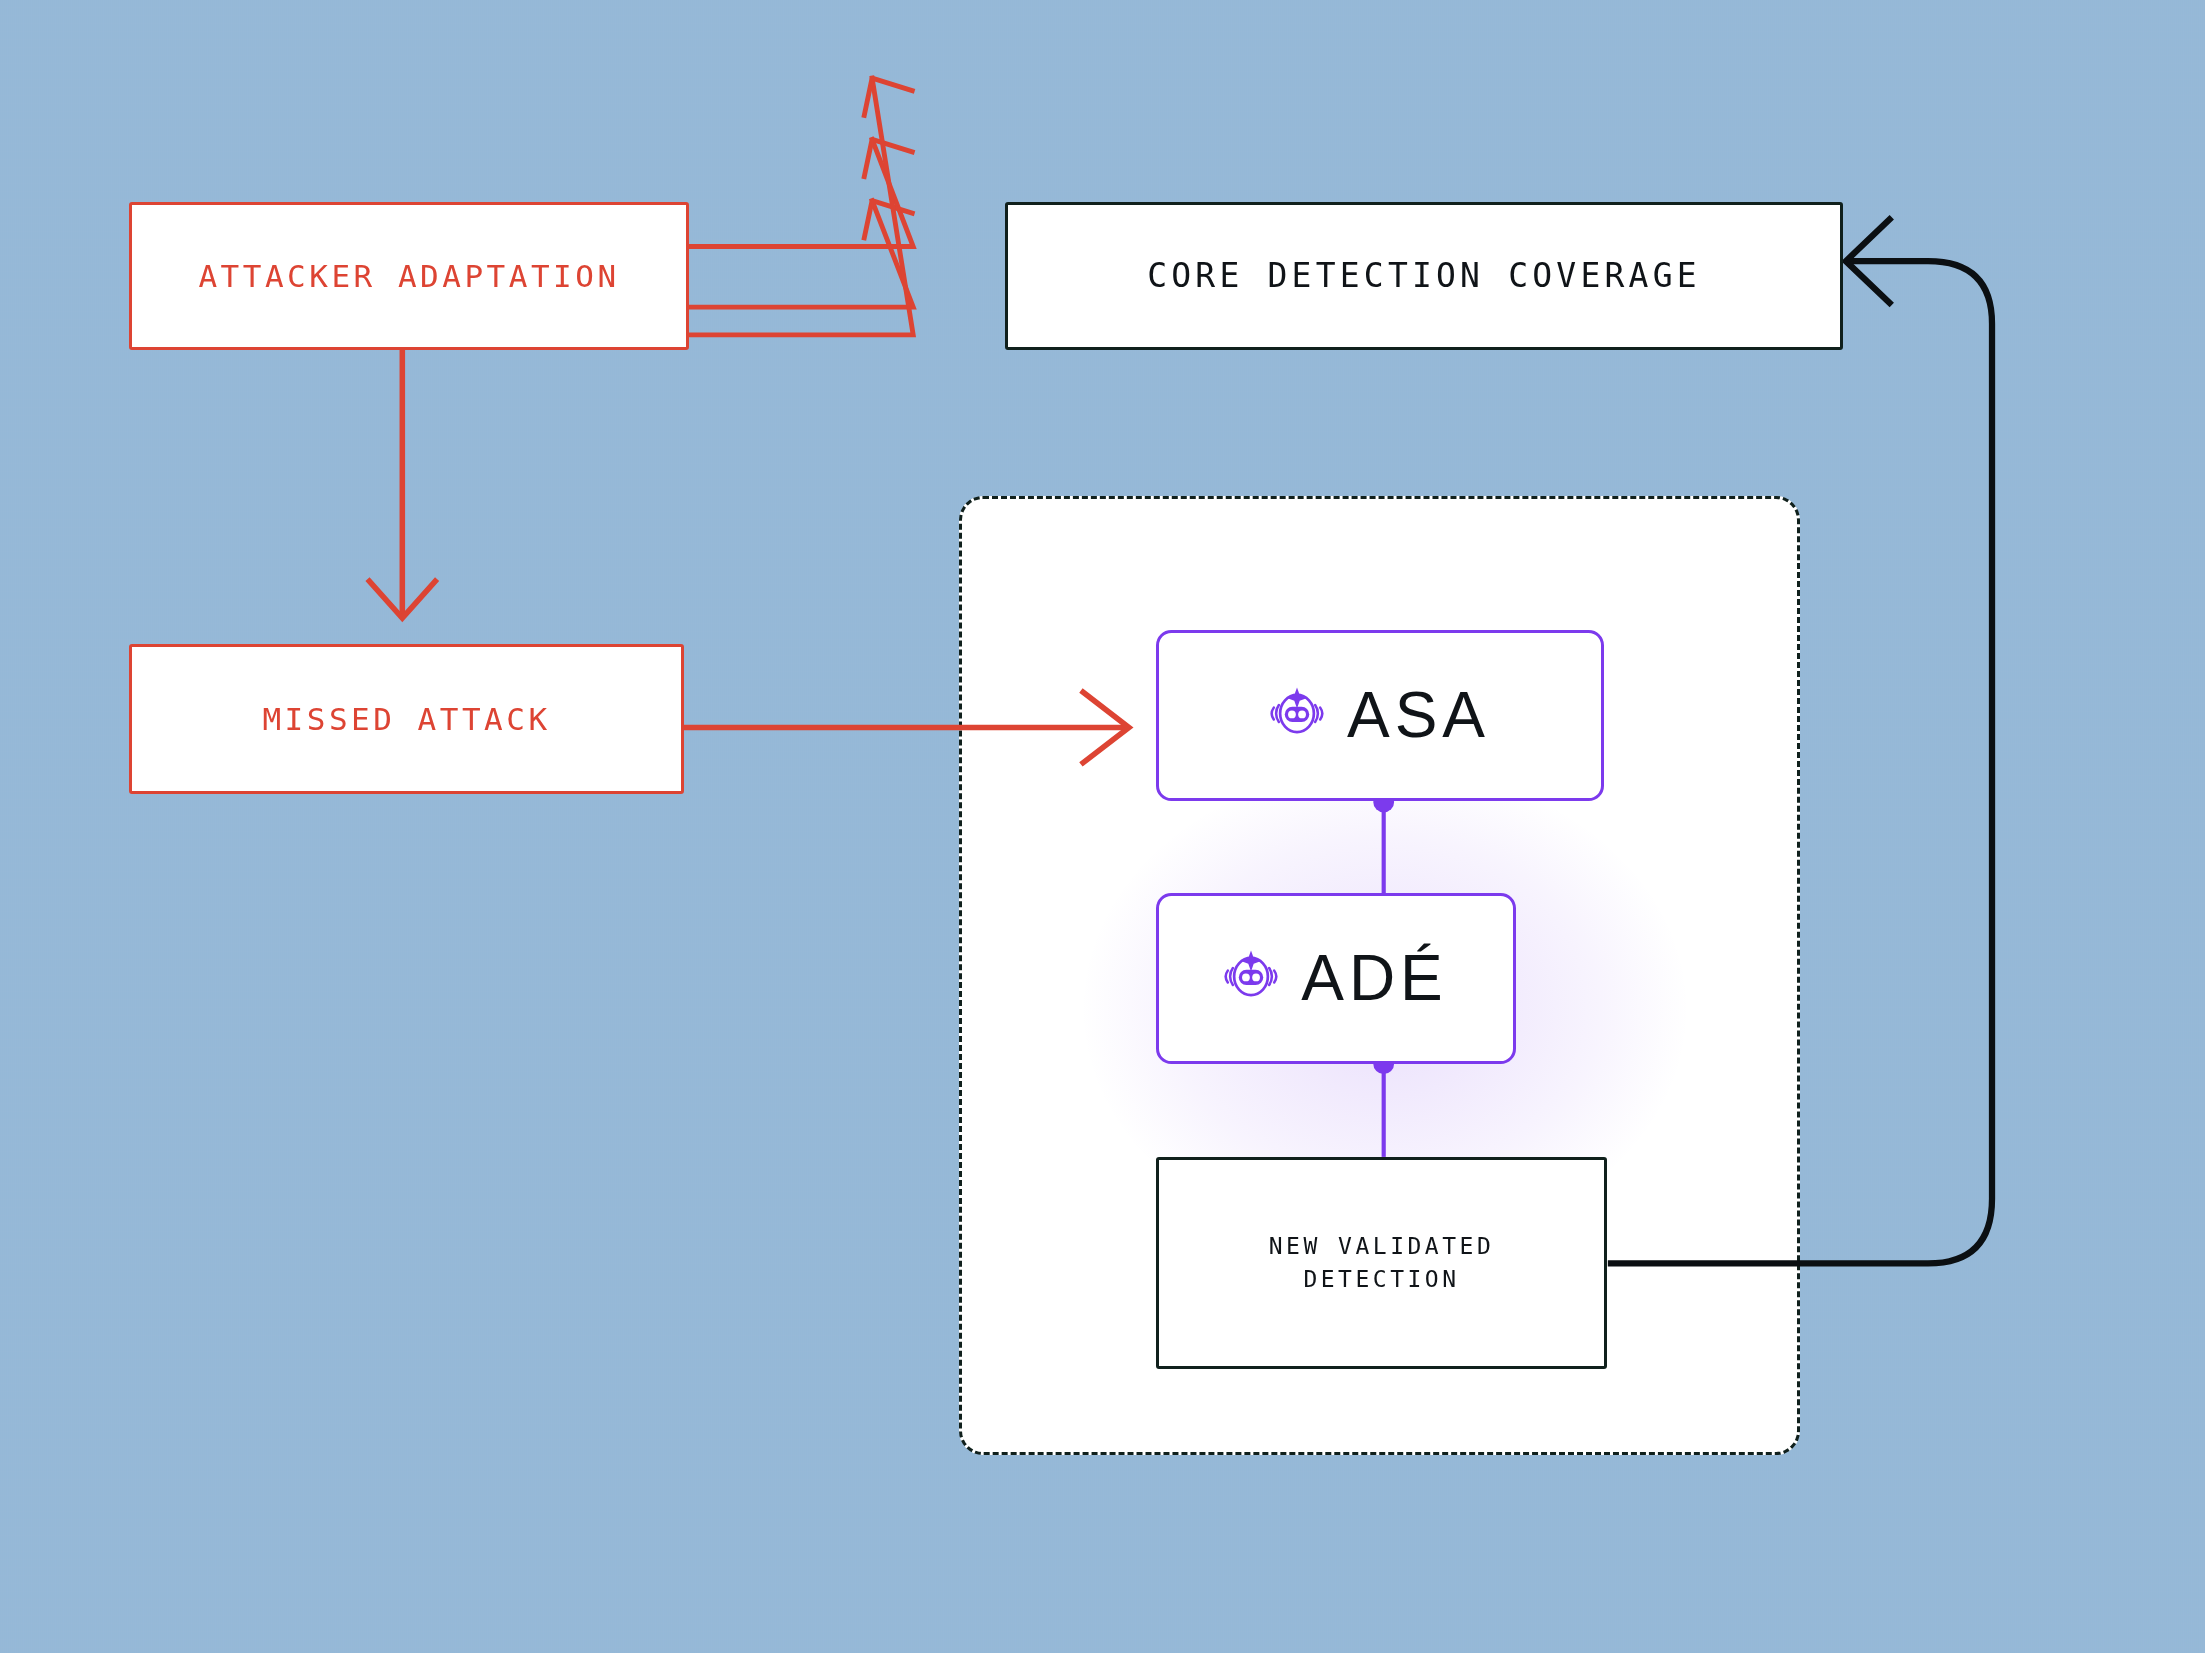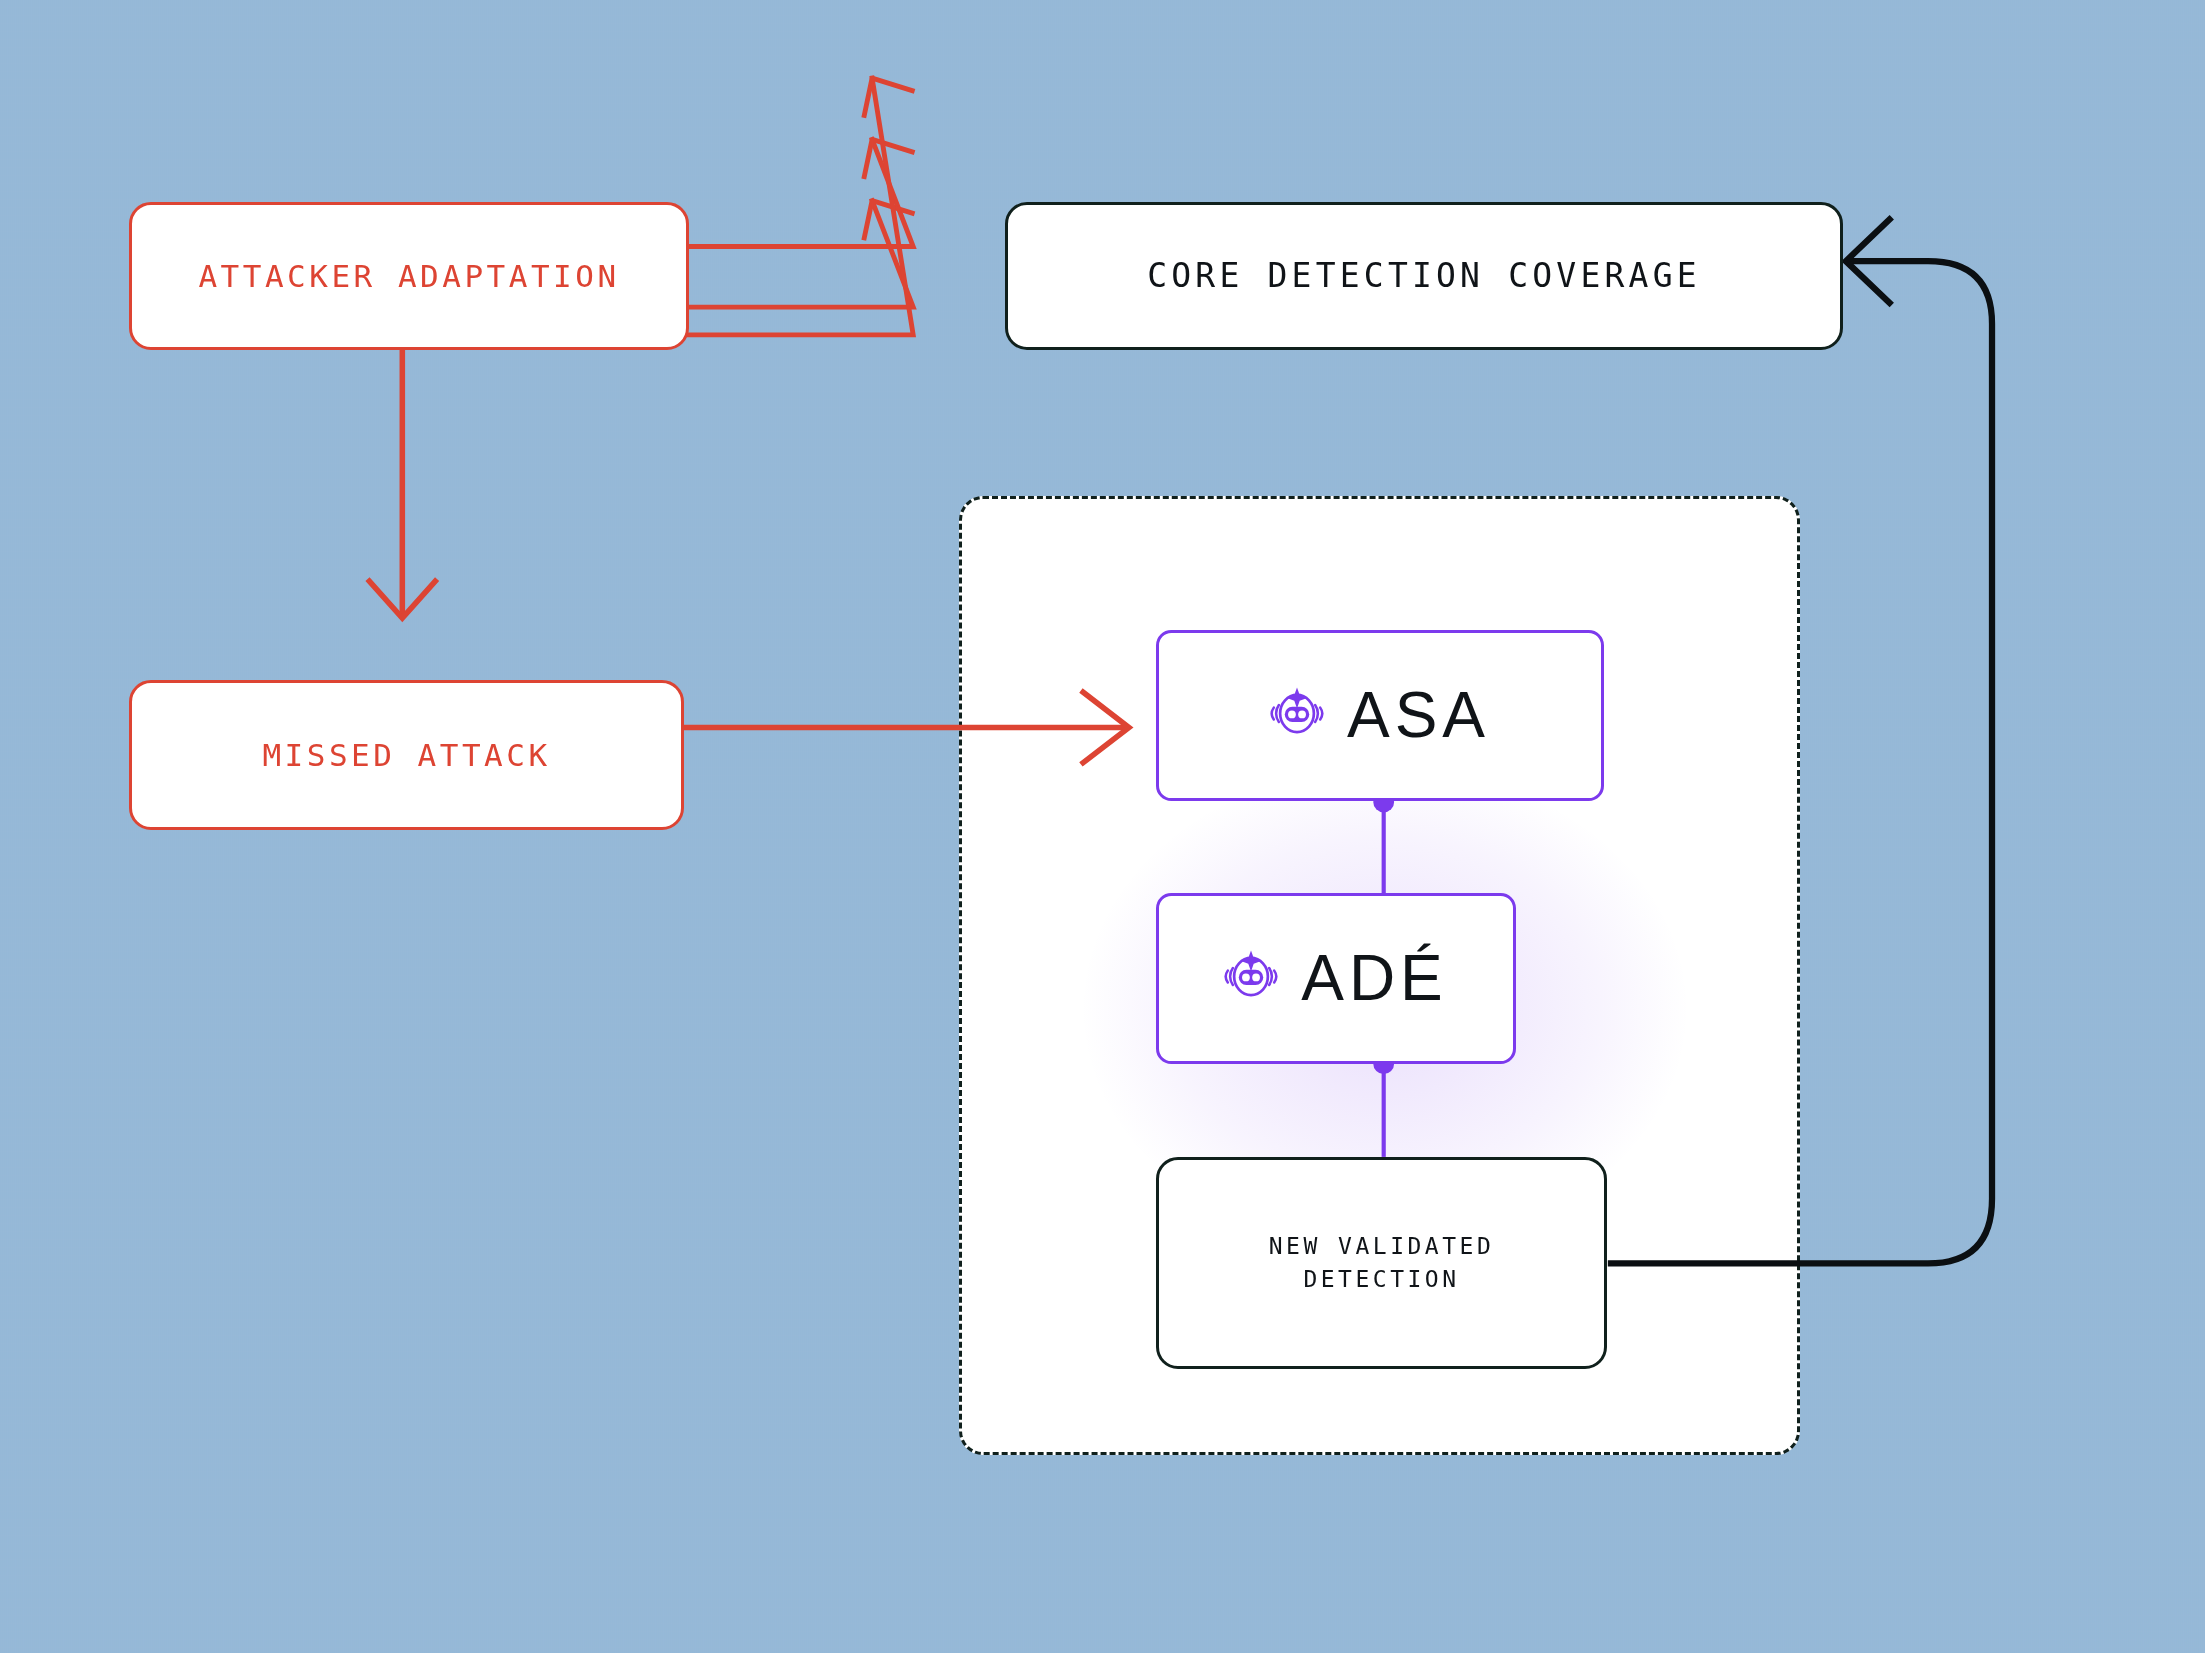--- a/index.html
+++ b/index.html
@@ -57,21 +57,21 @@
     background-repeat: repeat-x, repeat-y;
   }
 
   .node {
     position: absolute;
     box-sizing: border-box;
     display: flex;
     align-items: center;
     justify-content: center;
     background: #ffffff;
-    border-radius: 22px;
+    border-radius: 3px;
     text-align: center;
   }
   .node-red {
     border: 3.5px solid #dd4433;
     color: #dd4433;
     font-size: 31px;
     letter-spacing: 3.5px;
     font-weight: 400;
   }
   .node-dark {
@@ -172,21 +172,21 @@
   </svg>
 
   <div class="node node-red" style="left:129px; top:202px; width:560px; height:148px;">
     <span class="node-label">ATTACKER ADAPTATION</span>
   </div>
 
   <div class="node node-dark" style="left:1005px; top:202px; width:838px; height:148px;">
     <span class="node-label">CORE DETECTION COVERAGE</span>
   </div>
 
-  <div class="node node-red" style="left:129px; top:680px; width:555px; height:150px;">
+  <div class="node node-red" style="left:129px; top:644px; width:555px; height:150px;">
     <span class="node-label">MISSED ATTACK</span>
   </div>
 
   <div class="node node-purple" style="left:1156px; top:630px; width:448px; height:171px;">
     <span class="robot-icon">
       <svg width="54" height="54" viewBox="0 0 64 64" fill="none">
         <ellipse cx="32" cy="35" rx="20" ry="22" stroke="#7c3aed" stroke-width="3.2" fill="none"></ellipse>
         <rect x="17.5" y="27" width="29" height="18" rx="9" fill="#7c3aed"></rect>
         <circle cx="26" cy="36" r="4.6" fill="#ffffff"></circle>
         <circle cx="38" cy="36" r="4.6" fill="#ffffff"></circle>

